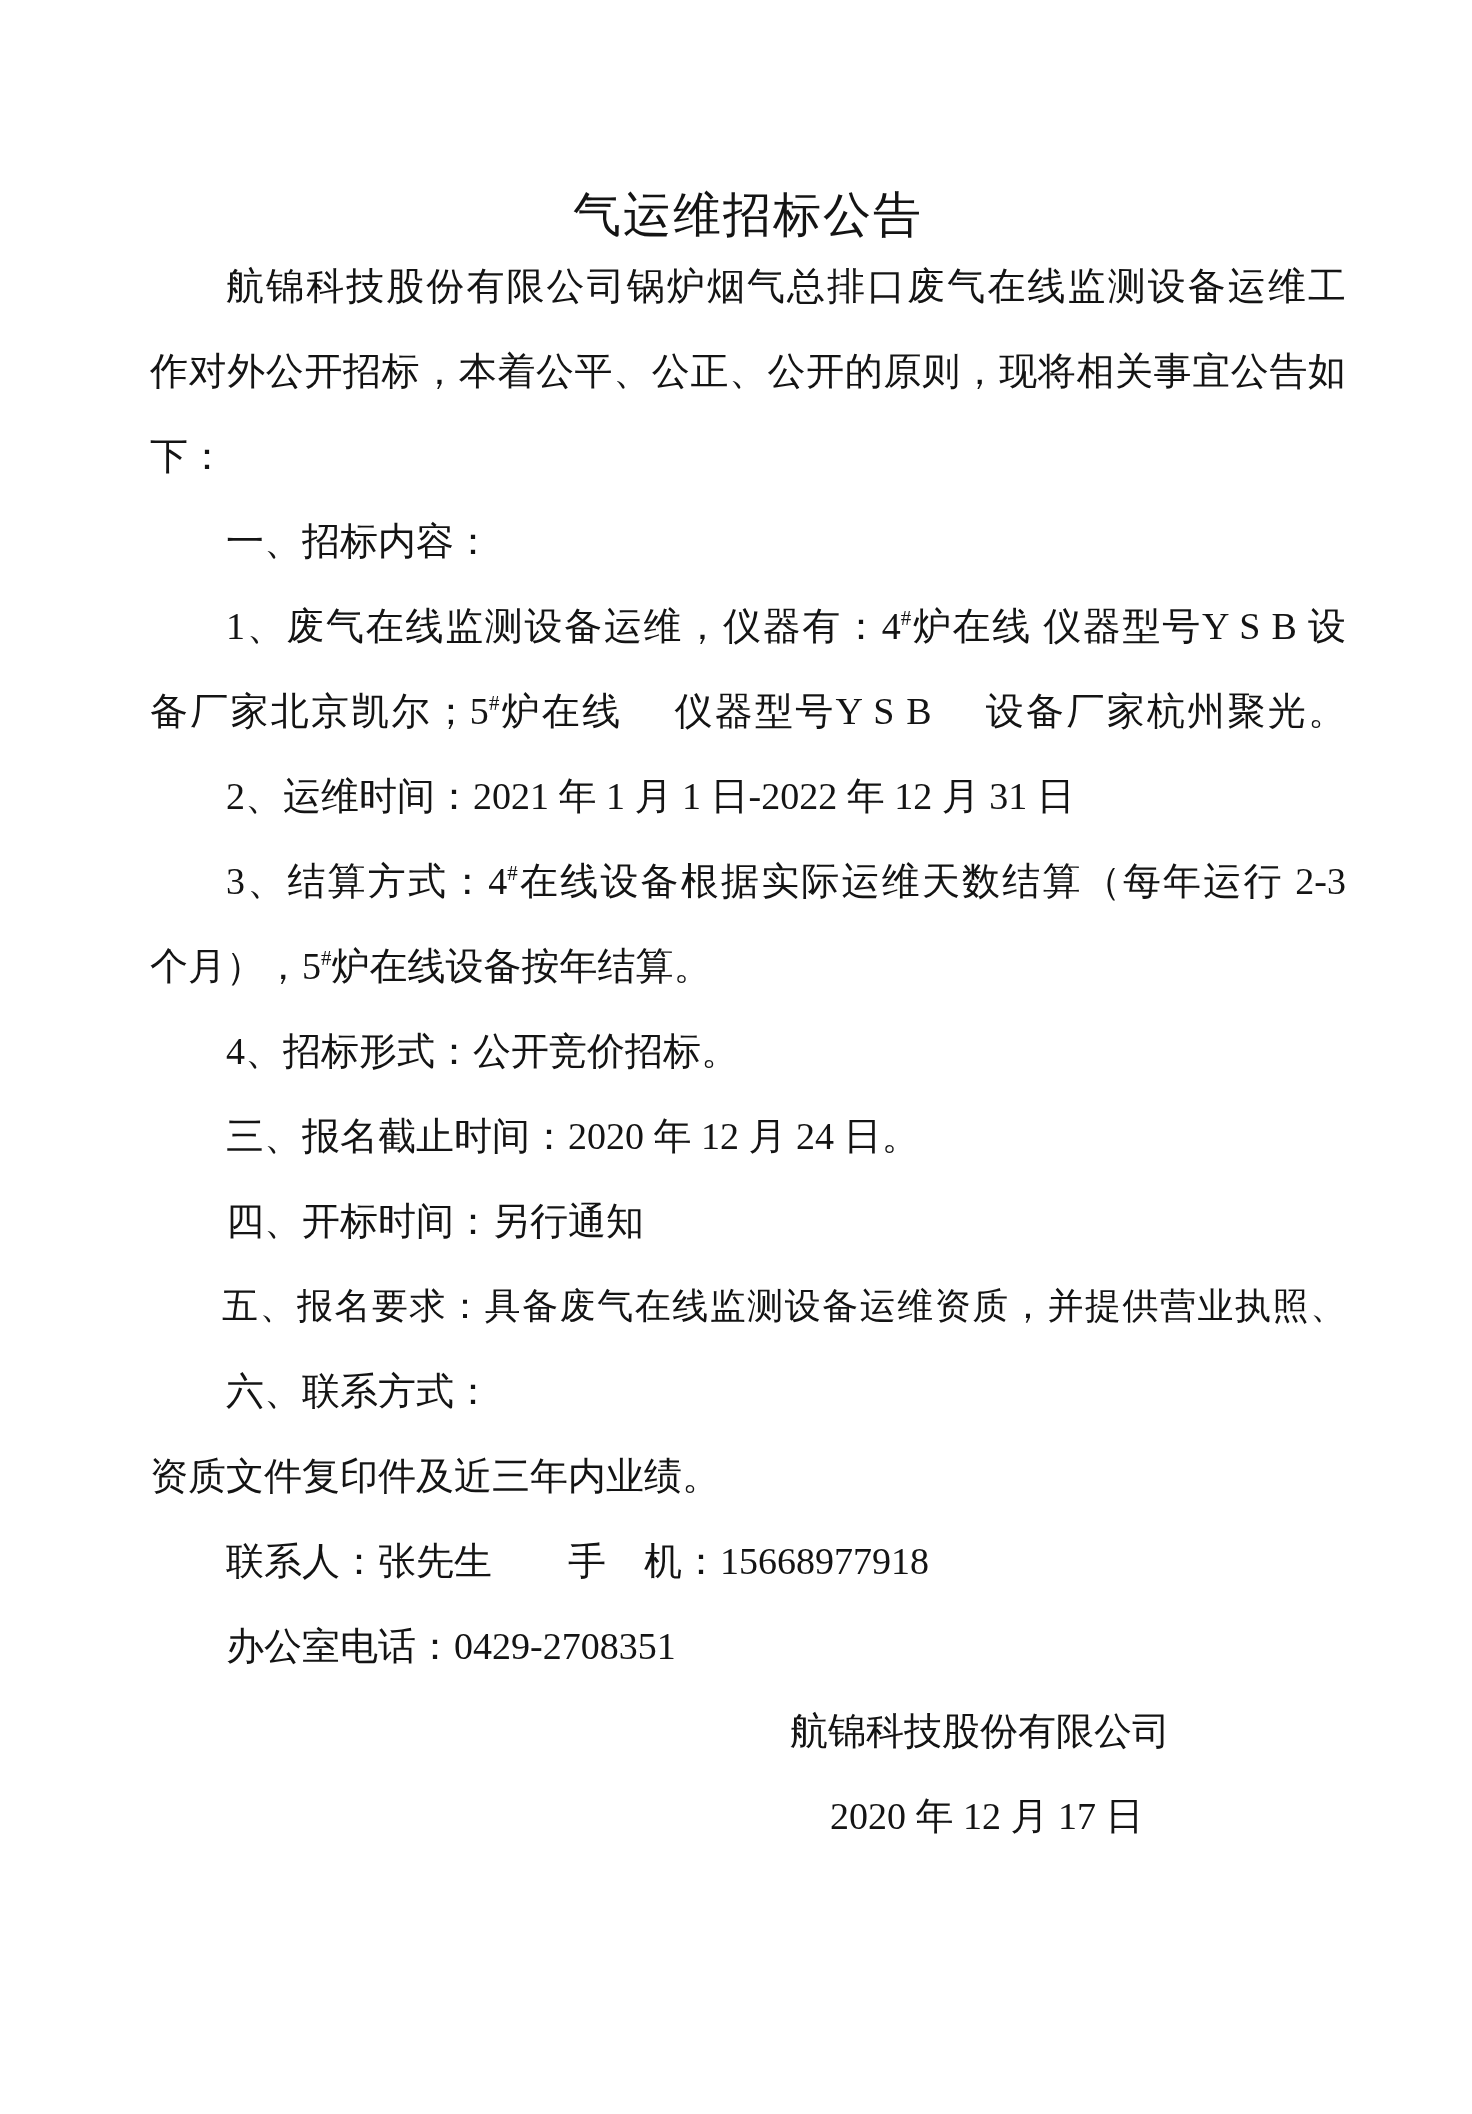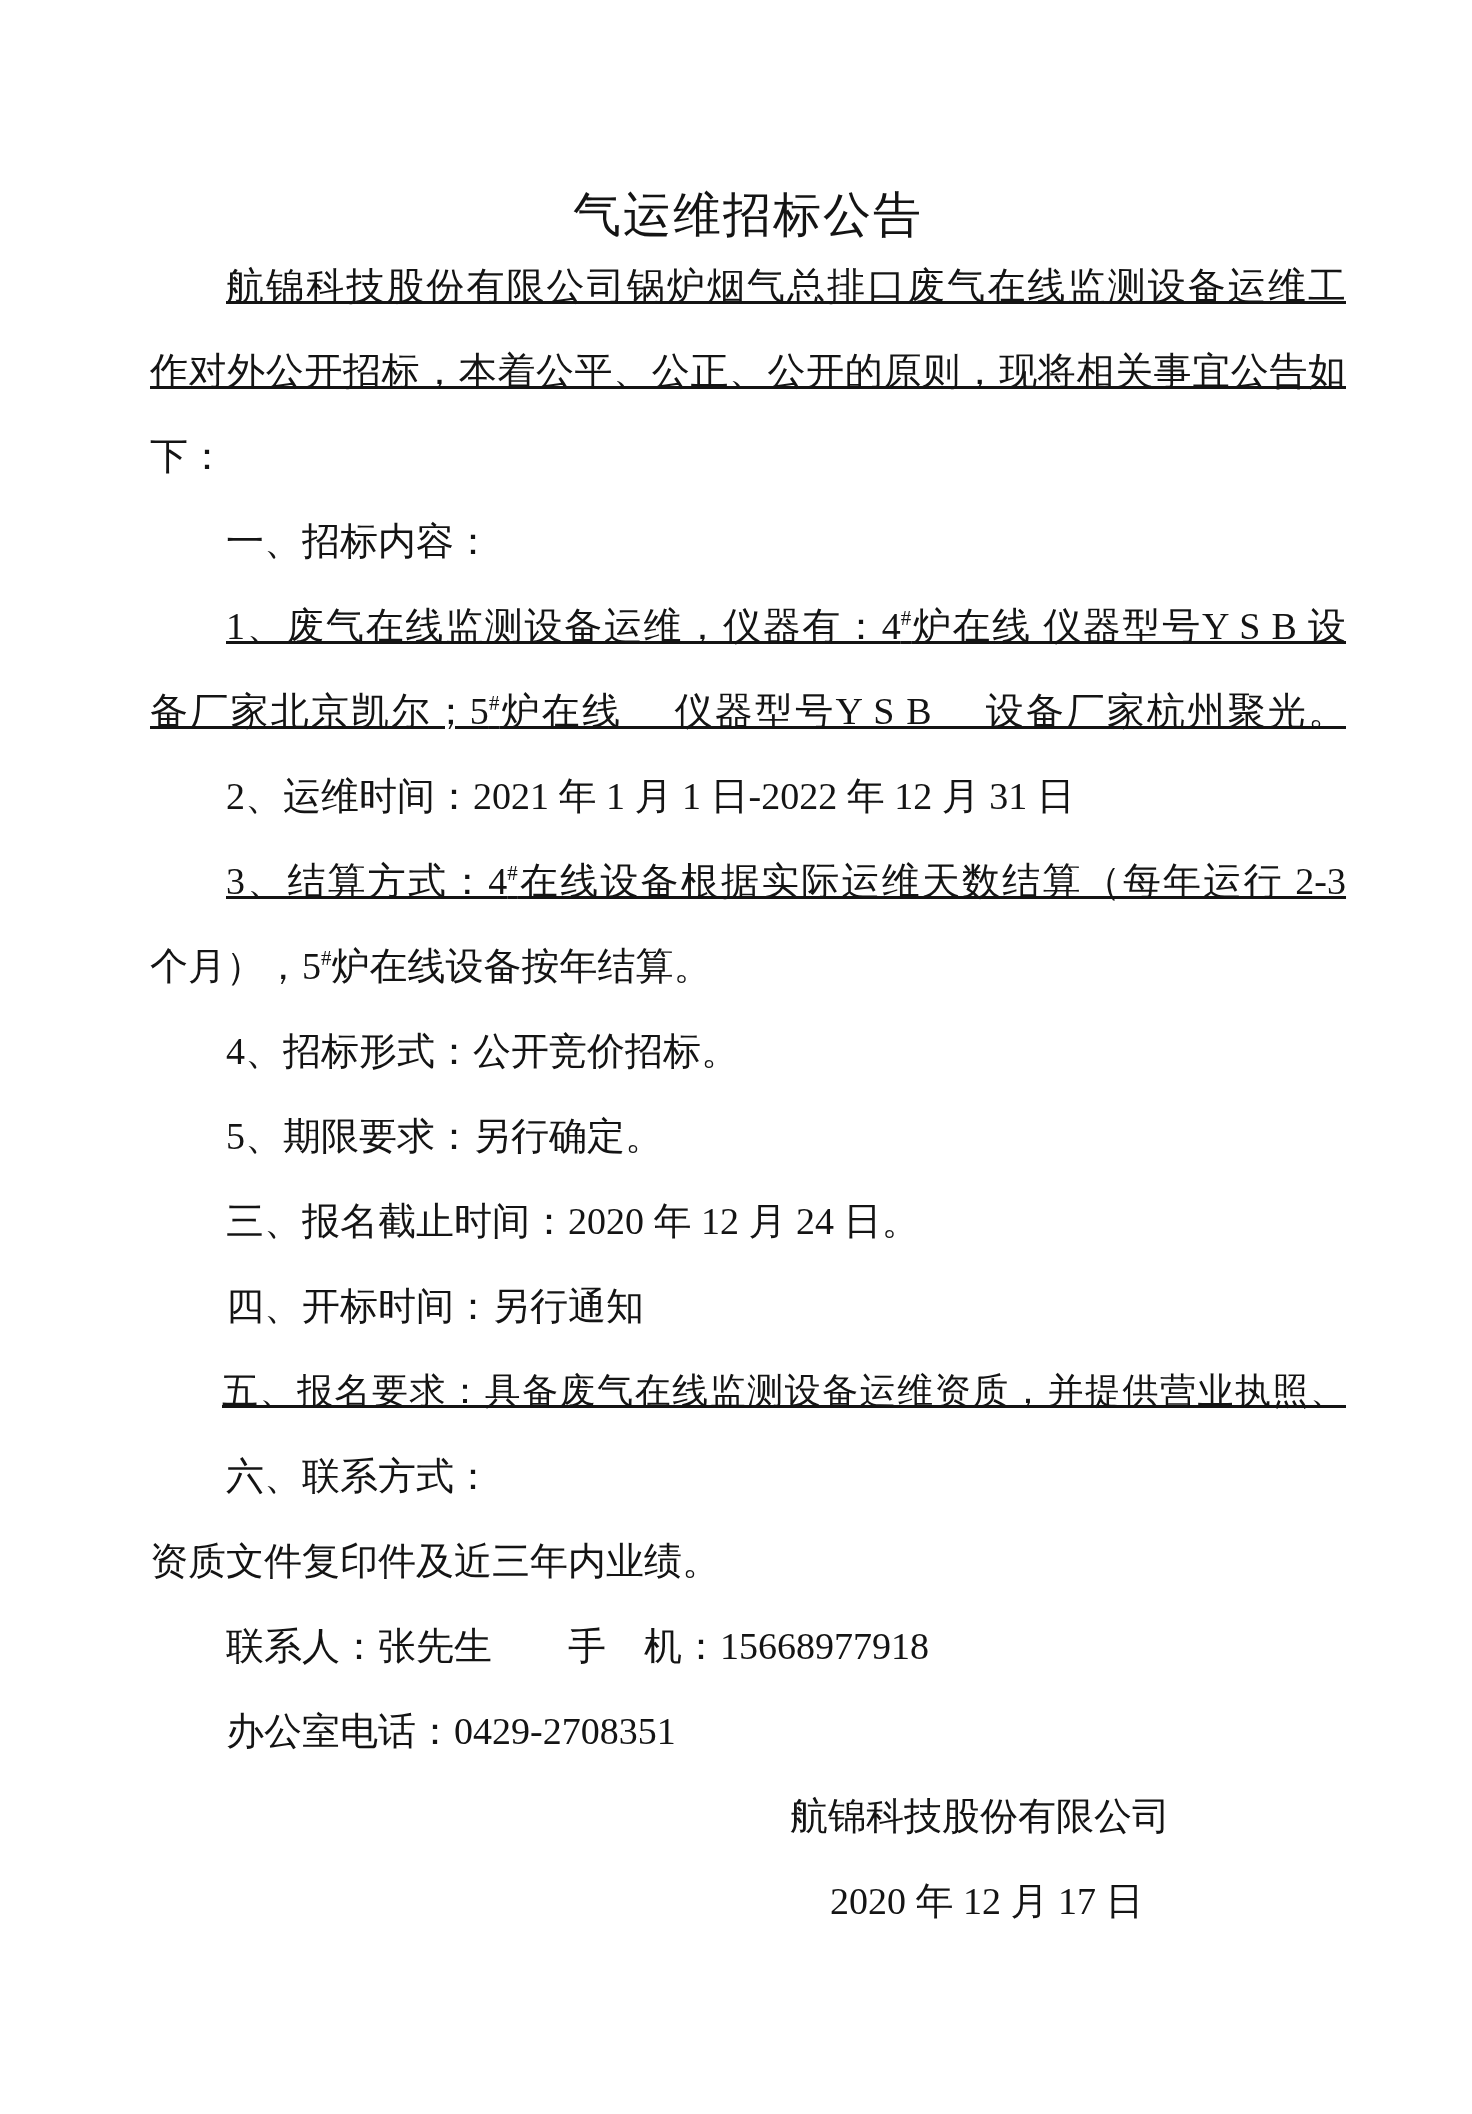--- a/index.html
+++ b/index.html
@@ -30,21 +30,20 @@
     font-size: 38px;
     line-height: 85px;
     height: 85px;
     margin: 0;
     white-space: normal;
   }
   .indent { text-indent: 2em; }
   .full {
     text-align: justify;
     text-align-last: justify;
-    text-decoration: underline;
   }
   .tight { font-size: 36px; }
   sup.hash {
     font-size: 0.55em;
     vertical-align: super;
     line-height: 0;
   }
   .gap { display: inline-block; width: 76px; }
   .sig-company { padding-left: 640px; }
   .sig-date { padding-left: 680px; }
@@ -66,21 +65,20 @@
 
   <p class="line full"><span>备厂家北京凯尔；5</span><sup class="hash">#</sup><span>炉在线　 仪器型号Y S B　 设备厂家杭州聚光。</span></p>
 
   <p class="line indent">2、运维时间：2021 年 1 月 1 日-2022 年 12 月 31 日</p>
 
   <p class="line indent full"><span>3、结算方式：4</span><sup class="hash">#</sup><span>在线设备根据实际运维天数结算（每年运行 2-3</span></p>
 
   <p class="line"><span>个月），5</span><sup class="hash">#</sup><span>炉在线设备按年结算。</span></p>
 
   <p class="line indent">4、招标形式：公开竞价招标。</p>
-  <p class="line indent">5、期限要求：另行确定。</p>
 
   <p class="line indent">三、报名截止时间：2020 年 12 月 24 日。</p>
   <p class="line indent">四、开标时间：另行通知</p>
 
   <p class="line indent full tight">五、报名要求：具备废气在线监测设备运维资质，并提供营业执照、</p>
   <p class="line indent">六、联系方式：</p>
 
   <p class="line">资质文件复印件及近三年内业绩。</p>
 
   <p class="line indent"><span>联系人：</span><span>张先生</span><span class="gap"></span><span>手　机：</span><span>15668977918</span></p>

